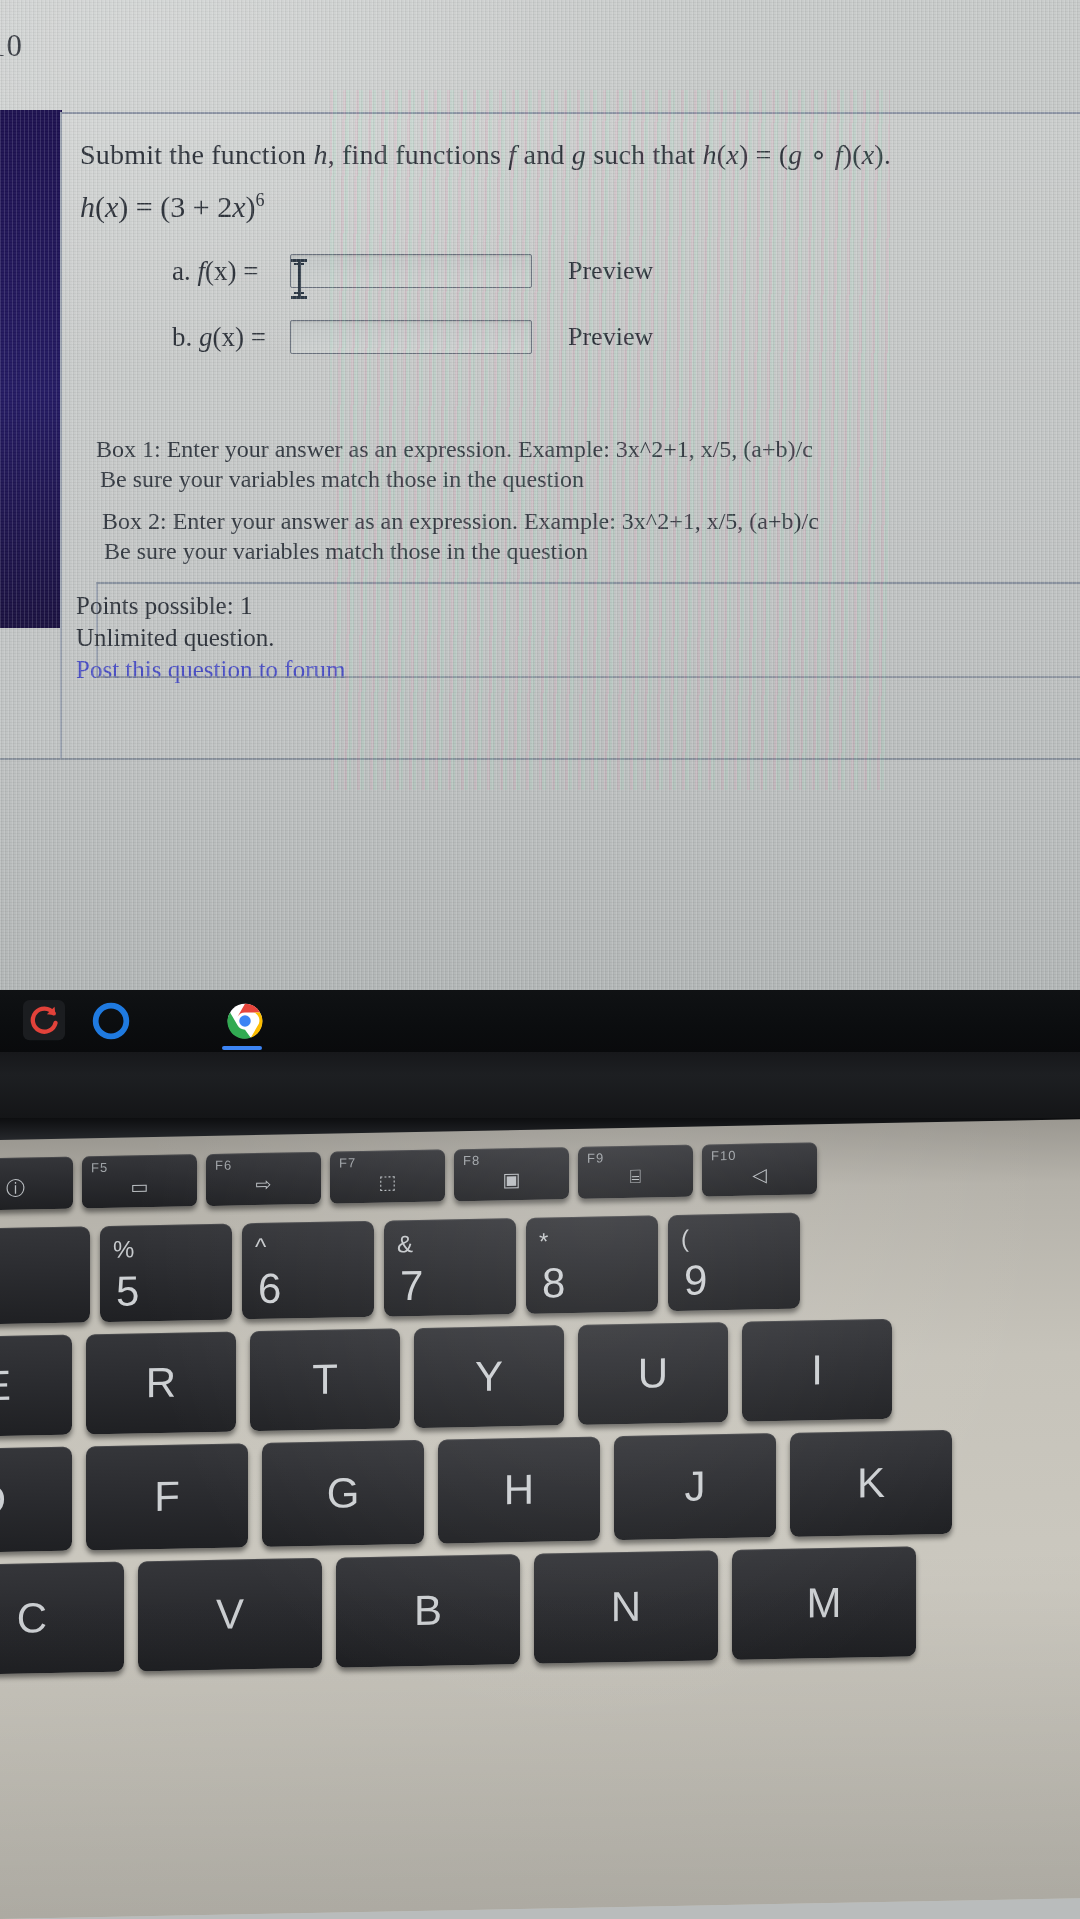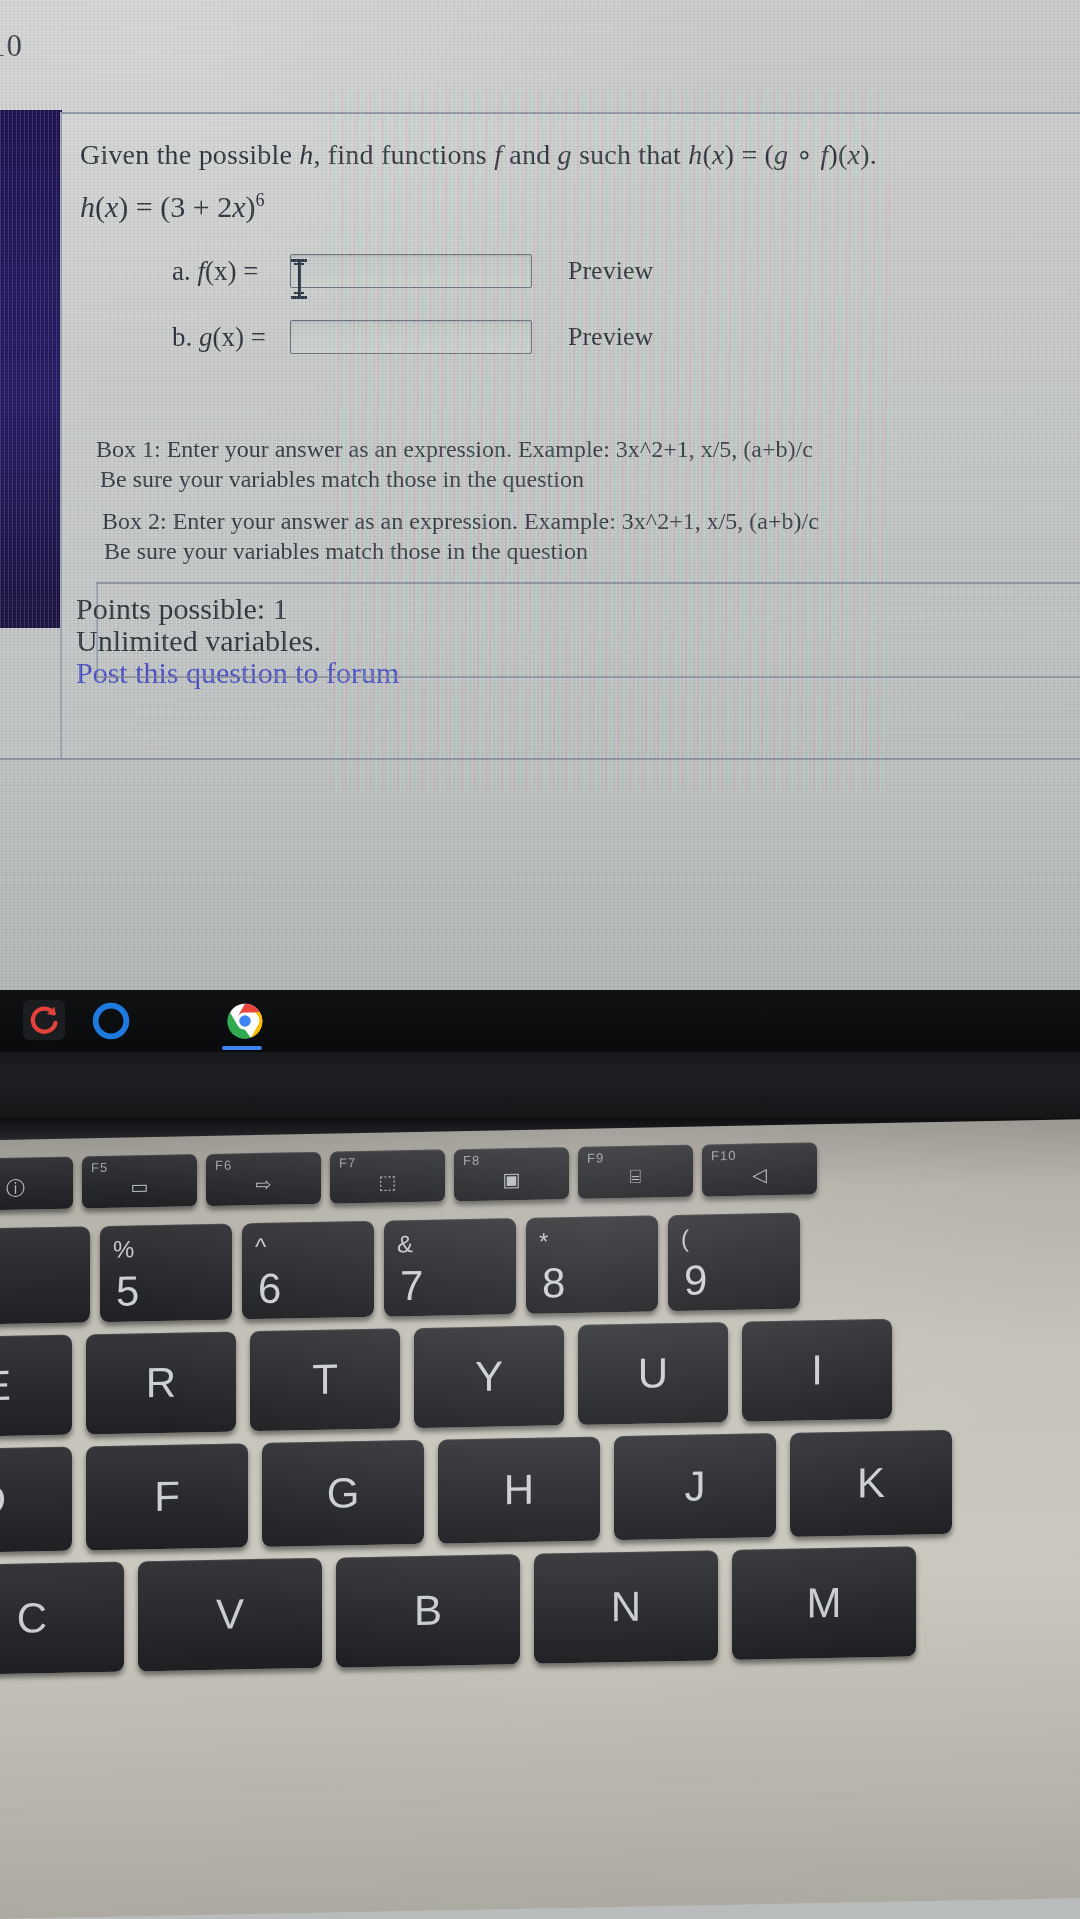--- a/index.html
+++ b/index.html
@@ -105,21 +105,21 @@
   .instr { position:absolute; left:34px; font-size:24px; color:#343a42; white-space:nowrap; }
   #b1l1 { top:322px; }
   #b1l2 { top:352px; left:38px; }
   #b2l1 { top:394px; left:40px; }
   #b2l2 { top:424px; left:42px; }
 
   
   #rule1 { position:absolute; left:34px; top:468px; width:996px; height:2px; background:#7d8695; opacity:.85; }
   #rule2 { position:absolute; left:34px; top:562px; width:996px; height:2px; background:#7d8695; opacity:.7; }
   #metabox { position:absolute; left:34px; top:470px; width:996px; height:94px; border-left:2px solid #9aa2b0; }
-  .meta { position:absolute; left:14px; font-size:30px; color:#2f343c; white-space:nowrap; }
+  .meta { position:absolute; left:14px; font-size:25px; color:#2f343c; white-space:nowrap; }
   #m1 { top:478px; }
   #m2 { top:510px; }
   #m3 { top:542px; color:#4a4fc4; }
 
   
   #submit {
     position:absolute; left:105px; top:700px;
     padding:7px 18px 9px 18px;
     font-size:25px; font-family:"Liberation Sans", sans-serif;
     color:#2a2f37;
@@ -199,21 +199,21 @@
   <div id="glare"></div>
 
   <div id="qnum">10</div>
 
   <div id="left-strip-top"></div>
   <div id="left-strip"></div>
 
   <div id="card">
 
     <div id="prompt" class="qtext">
-      <span>Given the possible </span><span class="mi">h</span><span>, find functions </span><span class="mi">f</span><span> and </span><span class="mi">g</span><span> such that </span><span class="mi">h</span><span>(</span><span class="mi">x</span><span>) = (</span><span class="mi">g</span><span> ∘ </span><span class="mi">f</span><span>)(</span><span class="mi">x</span><span>).</span>
+      <span>Submit the function </span><span class="mi">h</span><span>, find functions </span><span class="mi">f</span><span> and </span><span class="mi">g</span><span> such that </span><span class="mi">h</span><span>(</span><span class="mi">x</span><span>) = (</span><span class="mi">g</span><span> ∘ </span><span class="mi">f</span><span>)(</span><span class="mi">x</span><span>).</span>
     </div>
 
     <div id="formula" class="qtext">
       <span class="mi">h</span><span>(</span><span class="mi">x</span><span>) = (3 + 2</span><span class="mi">x</span><span>)</span><span class="sup">6</span>
     </div>
 
     <div id="rowa" class="arow">
       <span class="alabel">
         <span>a.</span>
         <span class="mi">f</span><span>(x) =</span>
@@ -232,21 +232,21 @@
     </div>
 
     <div id="b1l1" class="instr">Box 1: Enter your answer as an expression. Example: 3x^2+1, x/5, (a+b)/c</div>
     <div id="b1l2" class="instr">Be sure your variables match those in the question</div>
     <div id="b2l1" class="instr">Box 2: Enter your answer as an expression. Example: 3x^2+1, x/5, (a+b)/c</div>
     <div id="b2l2" class="instr">Be sure your variables match those in the question</div>
 
     <div id="rule1"></div>
     <div id="metabox"></div>
     <div id="m1" class="meta">Points possible: 1</div>
-    <div id="m2" class="meta">Unlimited variables.</div>
+    <div id="m2" class="meta">Unlimited question.</div>
     <div id="m3" class="meta">Post this question to forum</div>
     <div id="rule2"></div>
 
     <div id="submit">Submit</div>
   </div>
 
   <div id="frame-bottom"></div>
   <div id="page-bottom"></div>
 
   <div id="ibeam">

